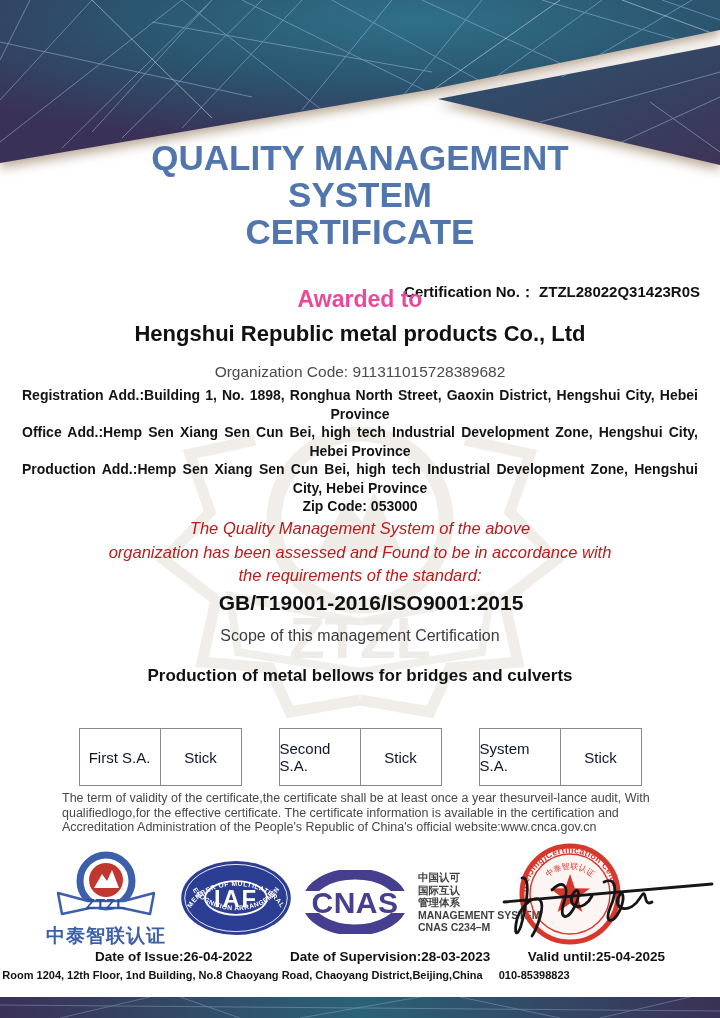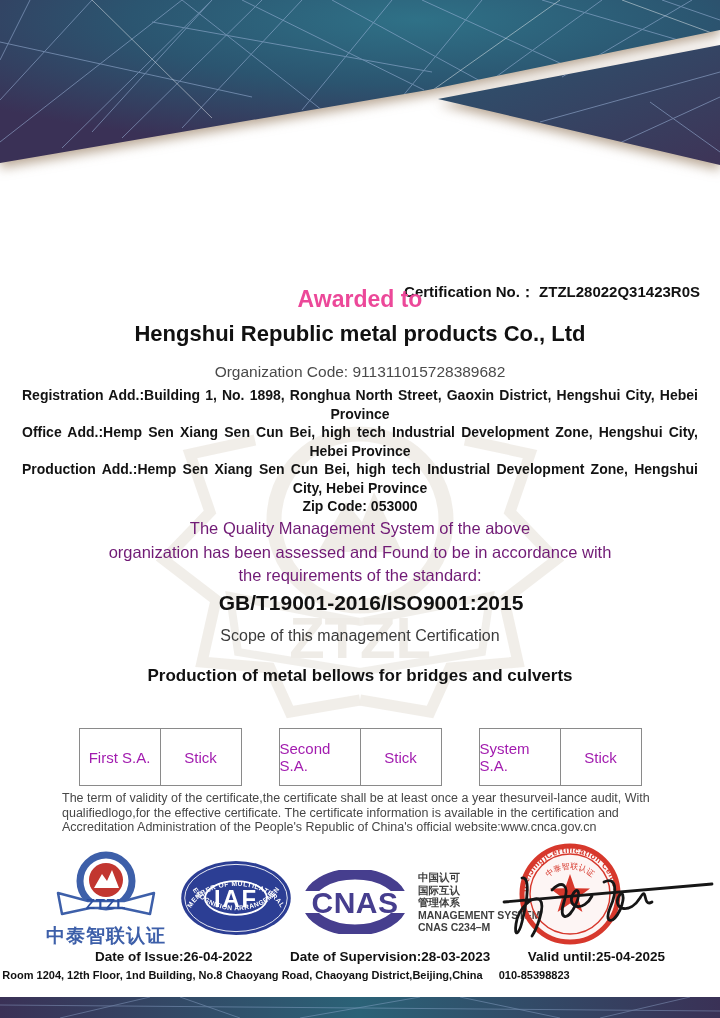--- a/index.html
+++ b/index.html
@@ -26,33 +26,33 @@
   .company{top:321px;left:0;width:720px;text-align:center;font-size:22px;font-weight:bold;color:#111;}
   .org-code{top:363px;left:0;width:720px;text-align:center;font-size:15.5px;color:#4a4a4a;}
   .addresses{
     top:386px;left:22px;width:676px;
     font-size:14px;font-weight:bold;color:#131313;line-height:18.5px;
   }
   .addr-line{text-align:justify;text-align-last:center;}
   .zip{text-align:center;}
   .statement{
     top:517px;left:60px;width:600px;text-align:center;
-    font-size:16.5px;color:#701a75;line-height:23.5px;
+    font-size:16.5px;color:#b91c1c;line-height:23.5px;font-style:italic;
   }
   .standard{top:591px;left:11px;width:720px;text-align:center;font-size:21px;font-weight:bold;color:#111;}
   .scope-label{top:627px;left:0;width:720px;text-align:center;font-size:16px;color:#3c3c3c;}
   .scope-value{top:666px;left:0;width:720px;text-align:center;font-size:17px;font-weight:bold;color:#111;}
   .audit-table{
     top:728px;left:0;width:720px;display:flex;justify-content:center;gap:37px;
   }
   .audit-group{display:flex;}
   .audit-cell{
     width:80px;height:56px;border:1px solid #8a8a8a;background:#fff;
     display:flex;align-items:center;justify-content:center;
-    font-size:15px;color:#a21caf;
+    font-size:15px;color:#0f172a;
   }
   .audit-cell + .audit-cell{border-left:none;}
   .fine-print{
     top:791px;left:62px;width:596px;
     font-size:12.5px;color:#474747;line-height:14.5px;text-align:left;
   }
   
   .ztzl-svg{left:50px;top:851px;width:112px;height:74px;}
   .ztzl-caption{left:40px;top:923px;width:132px;text-align:center;font-size:19px;font-weight:bold;color:#3d5fa9;letter-spacing:1px;}
   .iaf-svg{left:176px;top:860px;width:120px;height:76px;}
@@ -139,20 +139,23 @@
         <polyline points="600,152 720,97"></polyline>
         <polyline points="650,102 720,152"></polyline>
       </g>
       <g clip-path="url(#headerClip)" stroke="#ffffff" stroke-width="1" opacity="0.45" fill="none">
         <polyline points="560,0 430,92"></polyline>
         <polyline points="622,0 720,36"></polyline>
         <polyline points="92,0 212,118"></polyline>
       </g>
     </svg>
 
+    <div class="abs title ml">QUALITY MANAGEMENT
+SYSTEM
+CERTIFICATE</div>
     <div class="abs cert-no">Certification No.： ZTZL28022Q31423R0S</div>
 
     <div class="abs awarded">Awarded to</div>
     <div class="abs company">Hengshui Republic metal products Co., Ltd</div>
     <div class="abs org-code">Organization Code: 911311015728389682</div>
 
     <div class="abs addresses">
       <div class="addr-line">Registration Add.:Building 1, No. 1898, Ronghua North Street, Gaoxin District, Hengshui City, Hebei Province</div>
       <div class="addr-line">Office Add.:Hemp Sen Xiang Sen Cun Bei, high tech Industrial Development Zone, Hengshui City, Hebei Province</div>
       <div class="addr-line">Production Add.:Hemp Sen Xiang Sen Cun Bei, high tech Industrial Development Zone, Hengshui City, Hebei Province</div>

